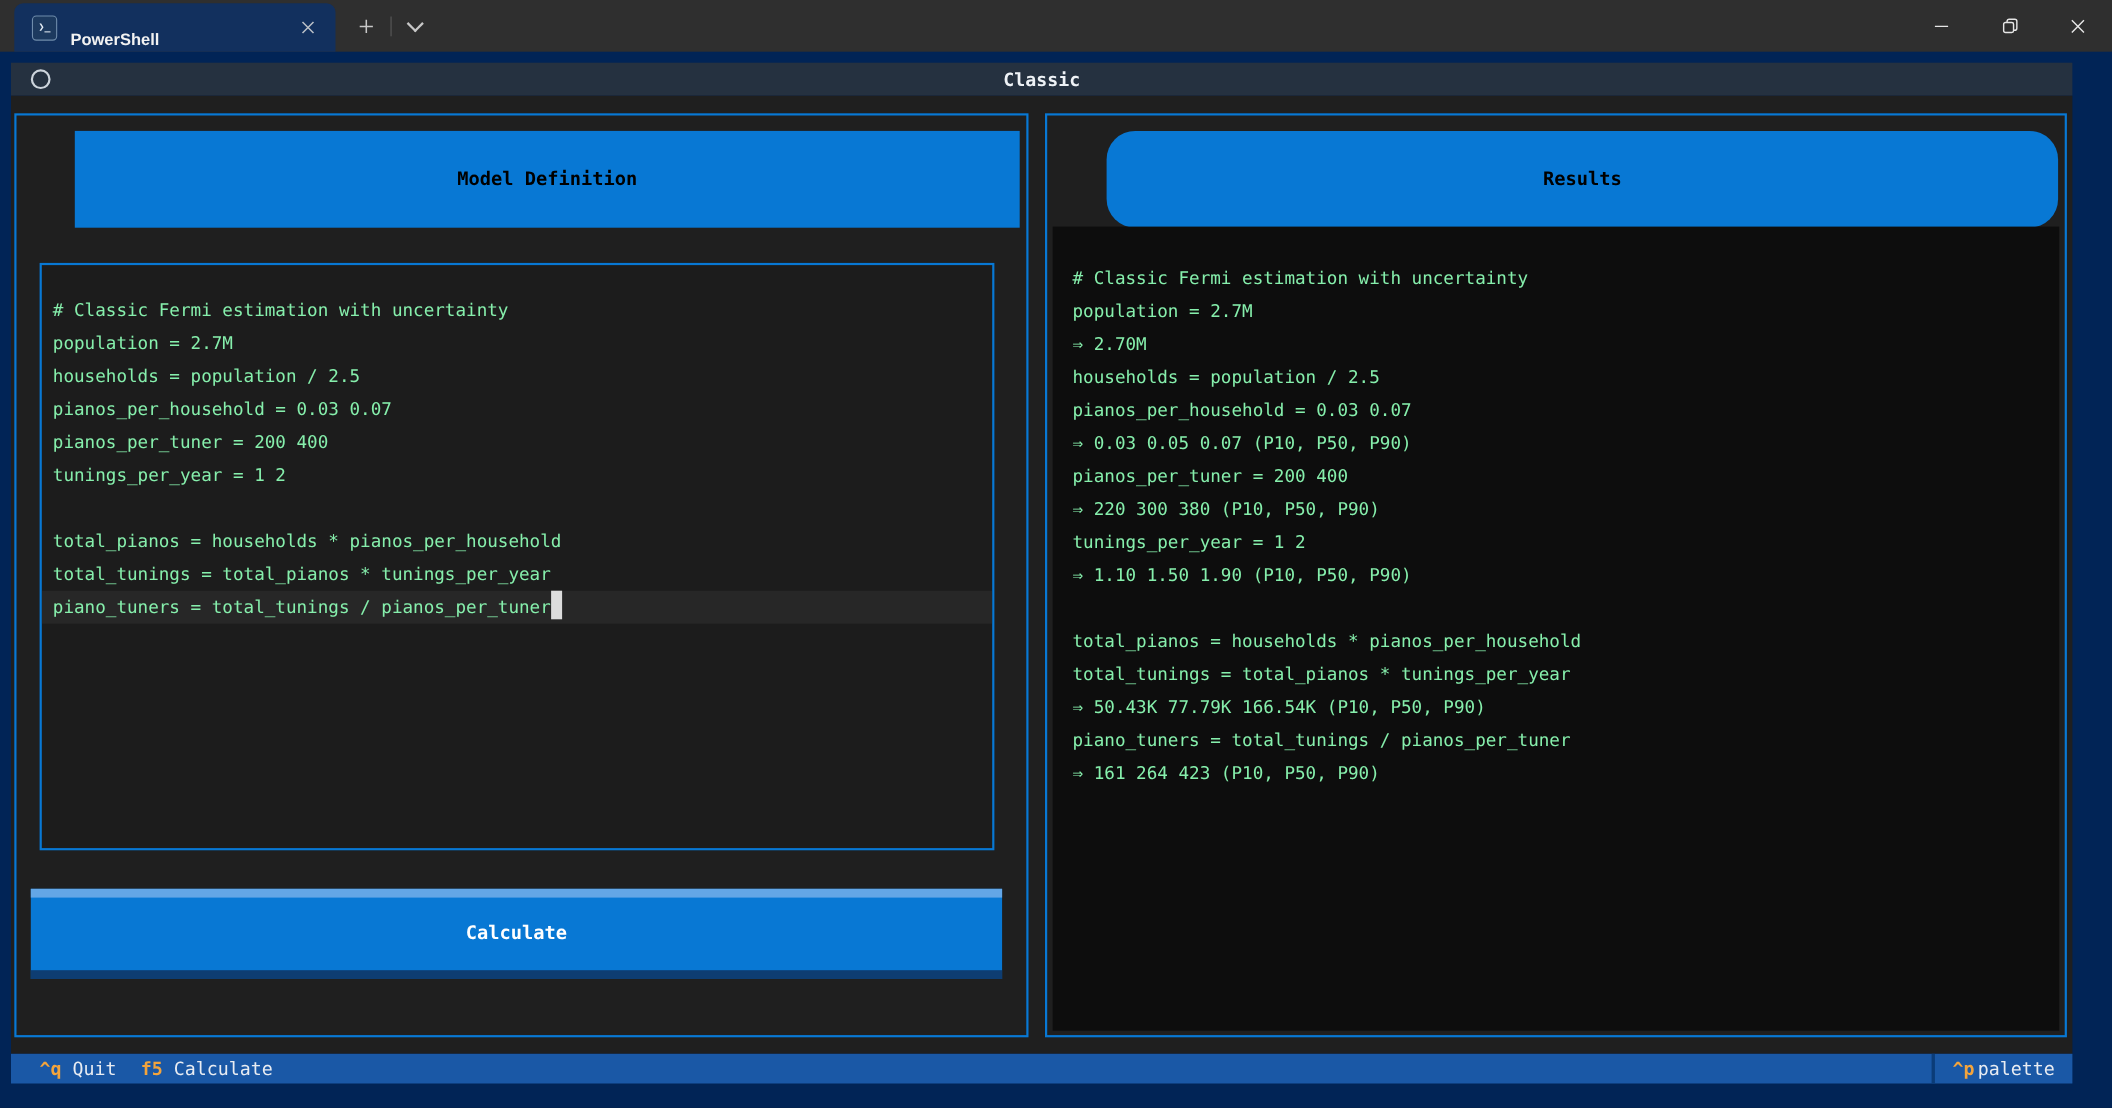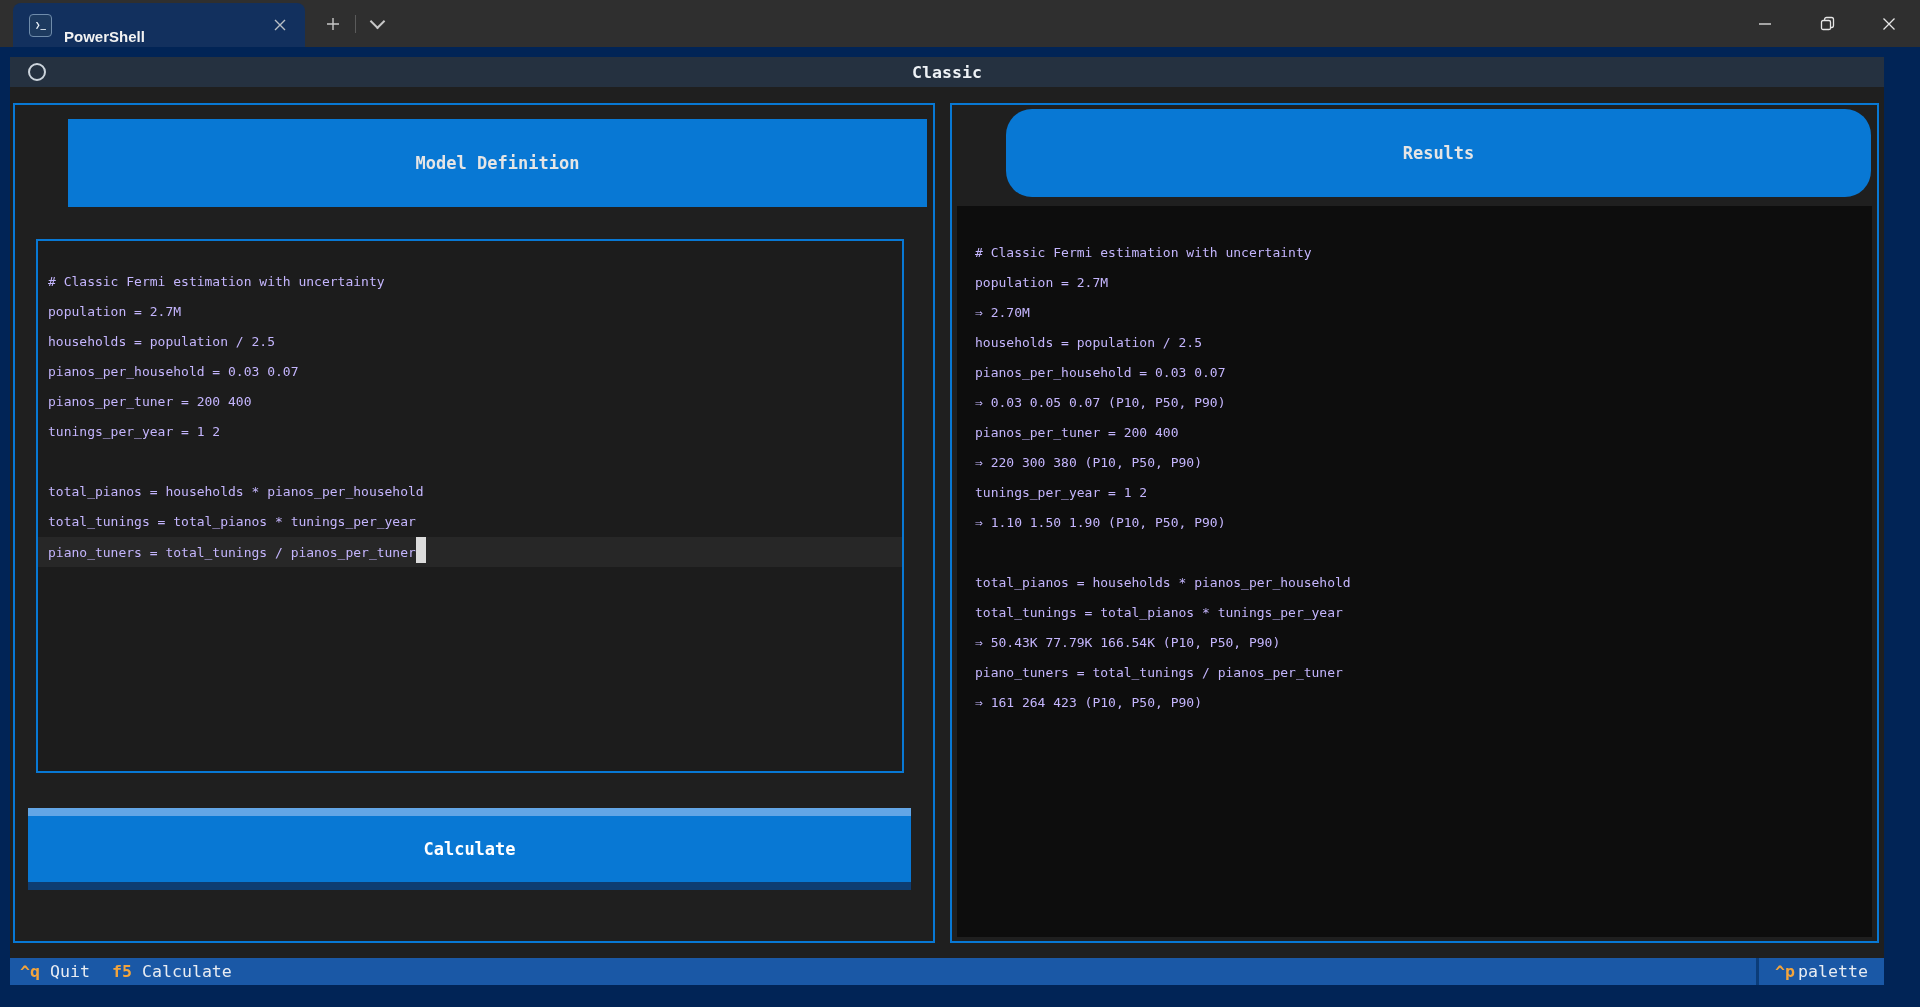--- a/index.html
+++ b/index.html
@@ -36,43 +36,43 @@
   .app-title{position:absolute;left:0;width:100%;text-align:center;color:#eef2f6;
              font-size:16.6px;font-weight:bold;}
   #tmain{position:absolute;left:10px;top:87px;width:1874px;height:871px;background:#1f1f1f;}
   #tfooter{position:absolute;left:10px;top:958px;width:1874px;height:27px;background:#1a58a6;
            display:flex;align-items:center;font-size:16.6px;line-height:27px;color:#e8ecf2;}
 
   .panel{position:absolute;top:16px;height:836px;border:2px solid #0878d4;background:#1f1f1f;}
   #panel-left{left:3px;width:918px;}
   #panel-right{left:940px;width:925px;}
 
-  .block-title{position:absolute;background:#0878d4;color:#e5e5e5;font-size:17px;
+  .block-title{position:absolute;background:#0878d4;color:#000000;font-size:17px;
                font-weight:bold;display:flex;align-items:center;justify-content:center;margin-left:48px;}
   #model-title{left:5px;right:6px;top:14px;height:88px;}
-  #results-title{left:6px;right:6px;top:4px;height:88px;border-radius:26px;}
+  #results-title{left:6px;right:6px;top:14px;height:88px;border-radius:26px;}
 
   #editor{position:absolute;left:21px;top:134px;width:864px;height:504px;
           border:2px solid #0878d4;background:#1c1c1c;padding-top:26px;overflow:hidden;}
-  .tline{height:30px;line-height:30px;font-size:13px;color:#c4b5fd;white-space:pre;
+  .tline{height:30px;line-height:30px;font-size:16px;color:#86efac;white-space:pre;
          padding-left:10px;}
   .tline.cur{background:#272727;}
   .cursor{display:inline-block;width:10px;height:26px;background:#dcdcdc;vertical-align:-6px;}
 
   #calc-btn{position:absolute;left:13px;top:703px;width:883px;height:66px;background:#0878d4;
             border-top:8px solid #63a6e6;border-bottom:8px solid #0e3d72;color:#ffffff;
             font-size:17px;font-weight:bold;display:flex;align-items:center;justify-content:center;}
 
   #results-log{position:absolute;left:5px;right:5px;top:101px;bottom:4px;background:#0d0d0d;
                padding:32px 0 0 8px;overflow:hidden;}
 
   .fkey{color:#f3a43c;font-weight:bold;}
   .fbind{margin-right:22px;}
   .fbind .flabel{margin-left:10px;}
-  #f-left{padding-left:10px;display:flex;}
+  #f-left{padding-left:26px;display:flex;}
   #f-right{margin-left:auto;border-left:3px solid #0b3c78;padding:0 16px;height:27px;
            display:flex;align-items:center;}
   #f-right .flabel{margin-left:3px;}
 
   svg{display:block;}
 </style>
 </head>
 <body>
 
 <div id="stage">

